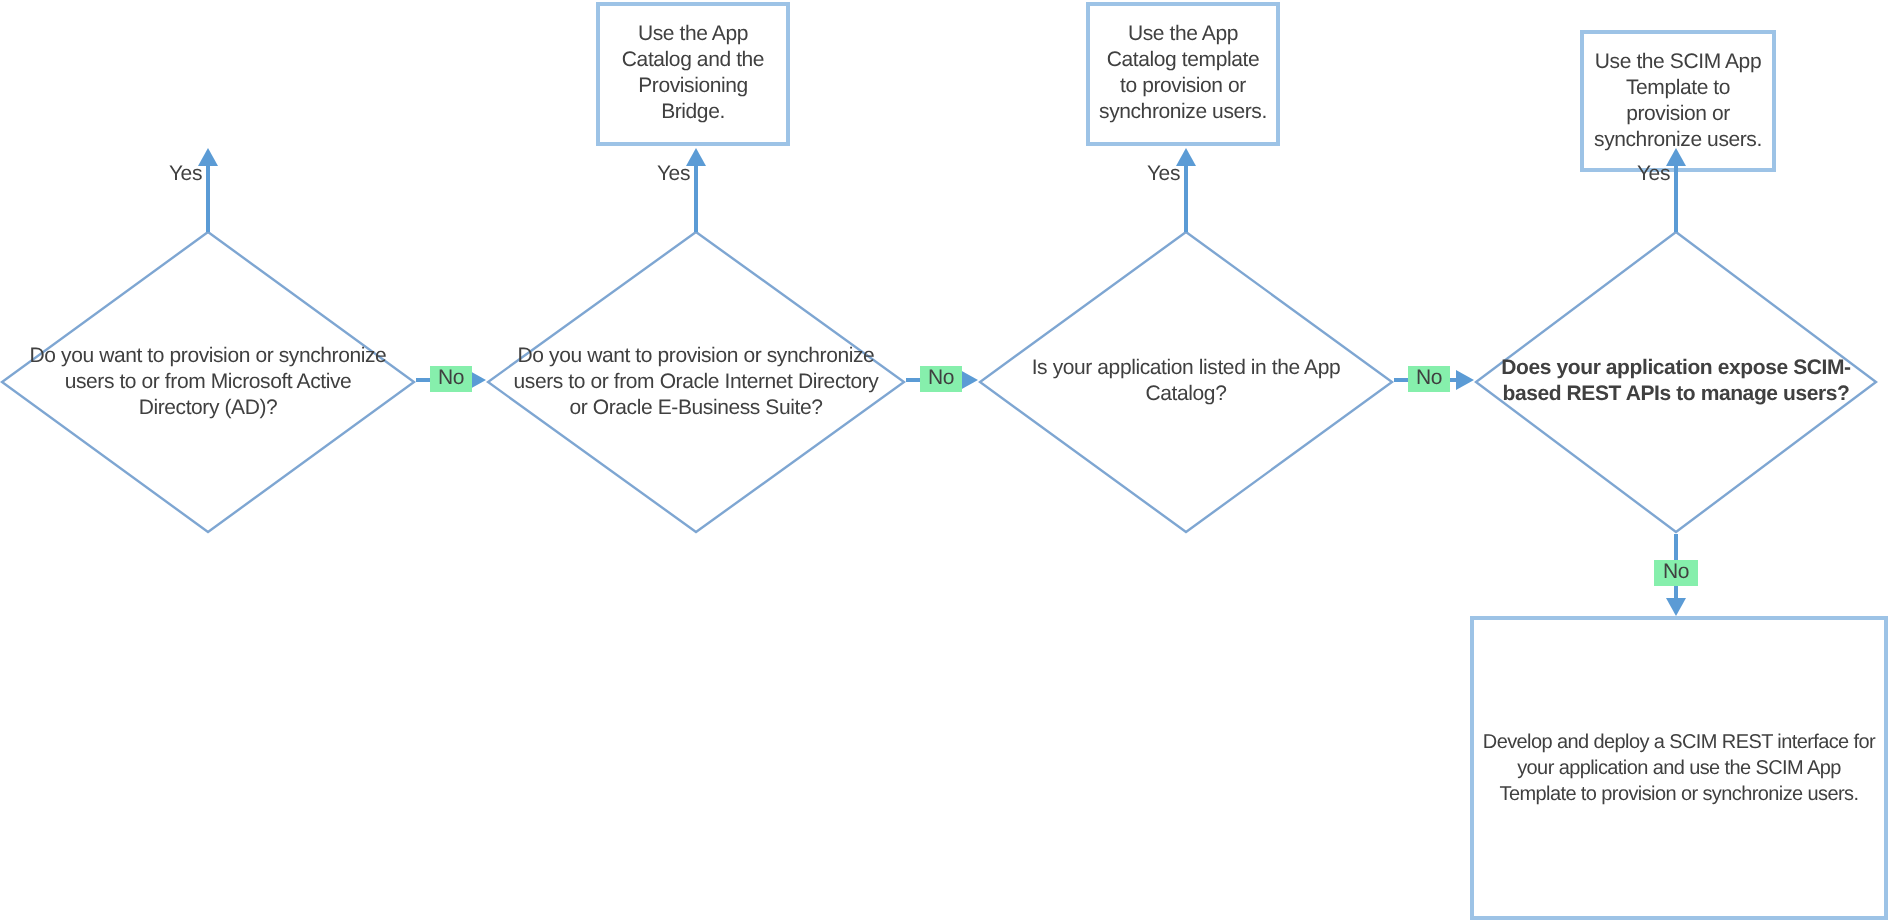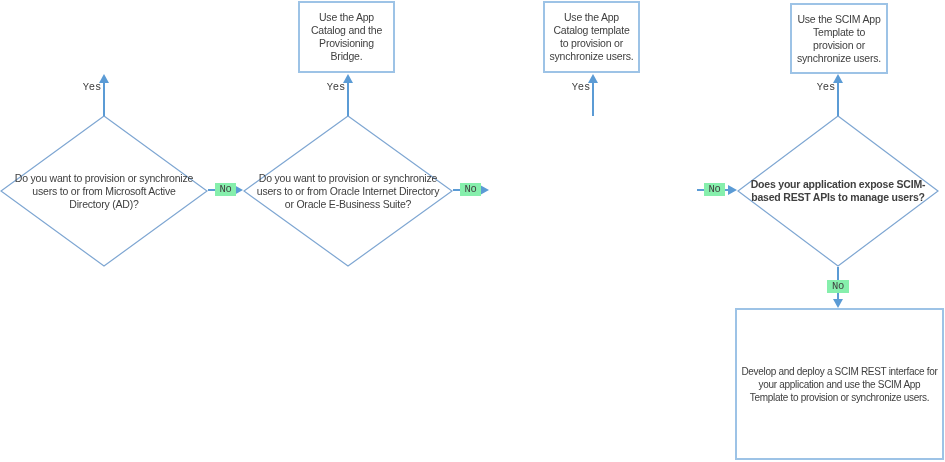--- a/index.html
+++ b/index.html
@@ -89,21 +89,20 @@
     border-top: 5px solid transparent;
     border-bottom: 5px solid transparent;
     border-left: 9px solid var(--connector);
   }
   .edge-label {
     position: absolute;
     font-size: 10.5px;
     line-height: 13px;
     letter-spacing: -0.2px;
     color: var(--text);
-    font-family: Liberation Mono, monospace;
   }
   .edge-label.on-line {
     background: #86efac;
     text-align: center;
   }
   .edge-label.beside-line {
     text-align: right;
   }
 </style>
 </head>
@@ -113,21 +112,21 @@
 
 
   <div class="outcome" style="left:298px; top:1px; width:97px; height:72px;">
     <span>Use the App Catalog and the Provisioning Bridge.</span>
   </div>
 
   <div class="outcome" style="left:543px; top:1px; width:97px; height:72px;">
     <span>Use the App Catalog template to provision or synchronize users.</span>
   </div>
 
-  <div class="outcome" style="left:790px; top:3px; width:98px; height:71px;">
+  <div class="outcome" style="left:790px; top:15px; width:98px; height:71px;">
     <span>Use the SCIM App Template to provision or synchronize users.</span>
   </div>
 
   <div class="outcome large" style="left:735px; top:308px; width:209px; height:152px;">
     <span>Develop and deploy a SCIM REST interface for your application and use the SCIM App Template to provision or synchronize users.</span>
   </div>
 
   <div class="diamond-wrap" style="left:0px; top:115px; width:208px; height:152px;">
     <svg width="208" height="152" viewBox="0 0 208 152">
       <polygon points="104,1 207,76 104,151 1,76" fill="#ffffff" stroke="var(--diamond-border)" stroke-width="1.2"></polygon>
@@ -139,20 +138,28 @@
 
   <div class="diamond-wrap" style="left:243px; top:115px; width:210px; height:152px;">
     <svg width="210" height="152" viewBox="0 0 210 152">
       <polygon points="105,1 209,76 105,151 1,76" fill="#ffffff" stroke="var(--diamond-border)" stroke-width="1.2"></polygon>
     </svg>
     <div class="diamond-text">
       <span>Do you want to provision or synchronize users to or from Oracle Internet Directory or Oracle E-Business Suite?</span>
     </div>
   </div>
 
+  <div class="diamond-wrap" style="left:489px; top:115px; width:208px; height:152px;">
+    <svg width="208" height="152" viewBox="0 0 208 152">
+      <polygon points="104,1 207,76 104,151 1,76" fill="#ffffff" stroke="var(--diamond-border)" stroke-width="1.2"></polygon>
+    </svg>
+    <div class="diamond-text">
+      <span>Is your application listed in the App Catalog?</span>
+    </div>
+  </div>
 
   <div class="diamond-wrap" style="left:737px; top:115px; width:202px; height:152px;font-weight:bold;">
     <svg width="202" height="152" viewBox="0 0 202 152">
       <polygon points="101,1 201,76 101,151 1,76" fill="#ffffff" stroke="var(--diamond-border)" stroke-width="1.2"></polygon>
     </svg>
     <div class="diamond-text">
       <span>Does your application expose SCIM-based REST APIs to manage users?</span>
     </div>
   </div>
 

